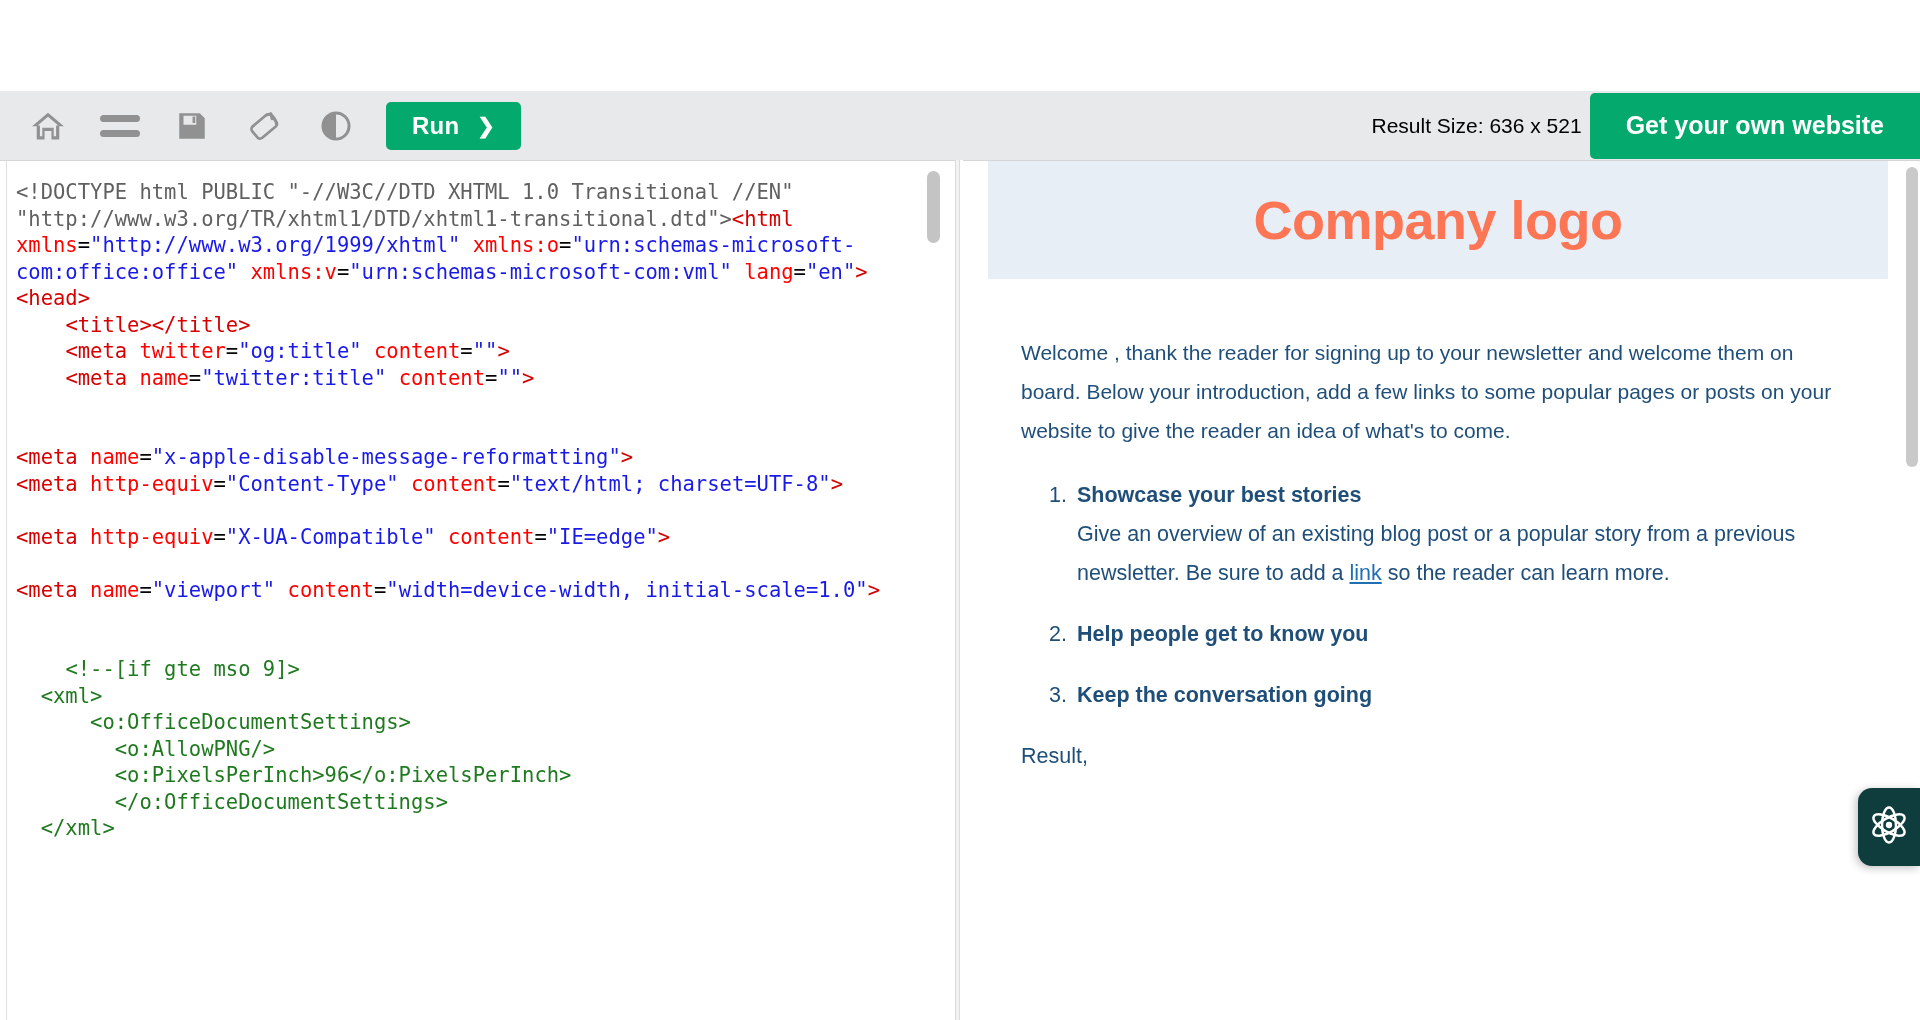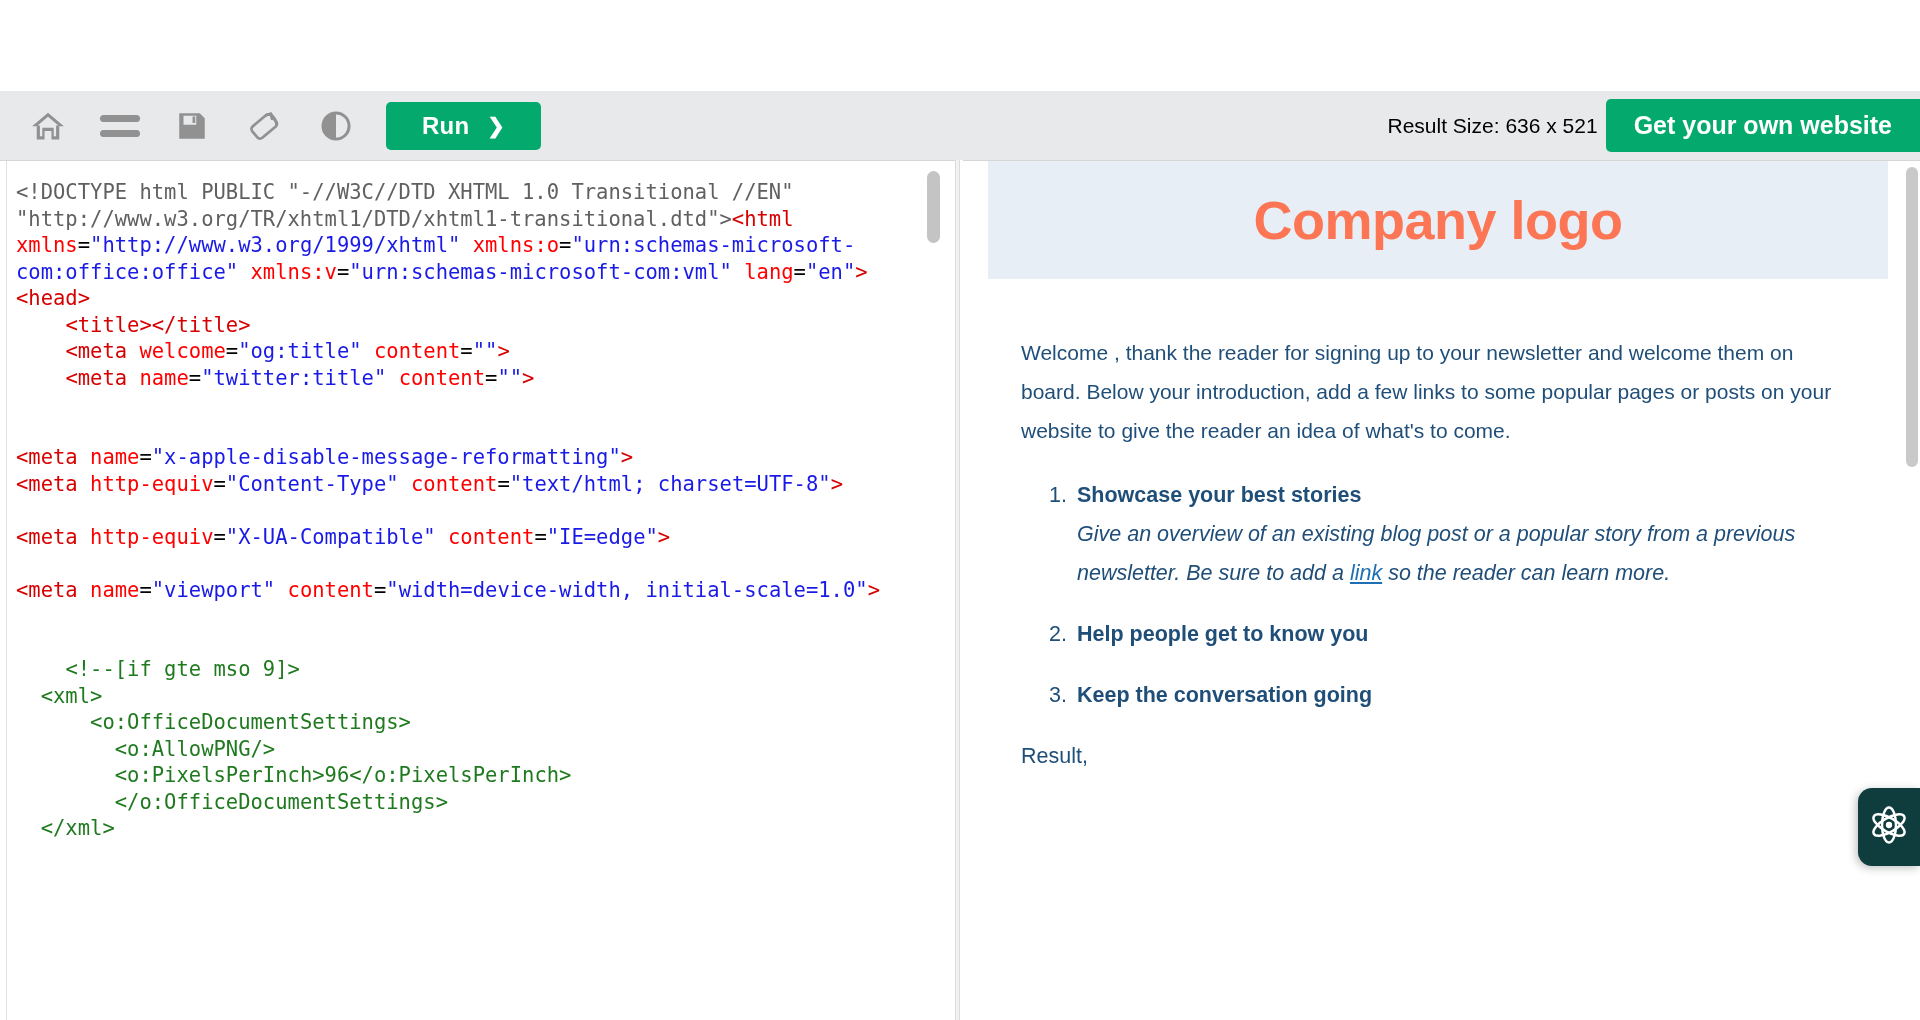--- a/index.html
+++ b/index.html
@@ -31,40 +31,40 @@
   }
   .tb-btn svg { display:block; }
 
   .run-btn {
     margin-left:14px;
     background:#04aa6d;
     color:#ffffff;
     border:none;
     border-radius:5px;
     height:48px;
-    padding:0 36px;
+    padding:0 26px;
     font-size:24px;
     font-weight:bold;
     font-family:"Liberation Sans", sans-serif;
     display:flex; align-items:center; gap:18px;
     cursor:pointer;
     letter-spacing:0.2px;
   }
   .run-btn .chev { font-size:21px; font-weight:bold; }
 
   .tb-right { margin-left:auto; display:flex; align-items:center; height:100%; }
   .result-size {
     font-size:21px; color:#000000;
     font-family:"Liberation Sans", sans-serif;
     margin-right:8px;
     white-space:nowrap;
   }
   .own-site-btn {
     background:#04aa6d; color:#fff; border:none;
-    height:53px; padding:0 28px;
+    height:66px; padding:0 36px;
     font-size:25px; font-weight:bold;
     font-family:"Liberation Sans", sans-serif;
     border-radius:5px 0 0 5px;
     margin-right:0;
     cursor:pointer;
     white-space:nowrap;
     display:flex; align-items:center;
   }
 
   
@@ -159,21 +159,21 @@
   }
   ol.points {
     margin:0; padding-left:52px;
     color:#1f4e79;
     font-size:21.5px;
     line-height:39px;
   }
   ol.points > li { margin-bottom:22px; padding-left:4px; }
   ol.points > li::marker { color:#1f4e79; }
   .pt-title { font-weight:bold; display:block; color:#1f4e79; }
-  .pt-body  { display:block; color:#1f4e79;font-style:italic; }
+  .pt-body  { display:block; color:#1f4e79; }
   .pt-body a { color:#1f6fb5; text-decoration:underline; }
   .signoff { color:#1f4e79; font-size:21.5px; line-height:39px; margin-top:6px; }
 
   
   .email-edge-l { position:absolute; left:0; top:0; width:25px; height:860px; background:#ffffff; }
   .email-edge-r { position:absolute; left:925px; top:0; width:16px; height:860px; background:#ffffff; }
 
   
   .chat-widget {
     position:absolute; right:0; top:628px;
@@ -252,21 +252,21 @@
       <button class="own-site-btn">Get your own website</button>
     </div>
   </div>
 
   <div class="main">
 
     <div class="editor-pane">
       <div class="gutter-line"></div>
       <div class="code" id="code-area"><span class="doctype">&lt;!DOCTYPE html PUBLIC "-//W3C//DTD XHTML 1.0 Transitional //EN" "http://www.w3.org/TR/xhtml1/DTD/xhtml1-transitional.dtd"&gt;</span><span class="tag">&lt;html</span><span class="plain"> </span><span class="attr">xmlns</span><span class="plain">=</span><span class="val">"http://www.w3.org/1999/xhtml"</span><span class="plain"> </span><span class="attr">xmlns:o</span><span class="plain">=</span><span class="val">"urn:schemas-microsoft-com:office:office"</span><span class="plain"> </span><span class="attr">xmlns:v</span><span class="plain">=</span><span class="val">"urn:schemas-microsoft-com:vml"</span><span class="plain"> </span><span class="attr">lang</span><span class="plain">=</span><span class="val">"en"</span><span class="tag">&gt;</span><span class="tag">&lt;head&gt;</span>
     <span class="tag">&lt;title&gt;</span><span class="tag">&lt;/title&gt;</span>
-    <span class="tag">&lt;meta</span><span class="plain"> </span><span class="attr">welcome</span><span class="plain">=</span><span class="val">"og:title"</span><span class="plain"> </span><span class="attr">content</span><span class="plain">=</span><span class="val">""</span><span class="tag">&gt;</span>
+    <span class="tag">&lt;meta</span><span class="plain"> </span><span class="attr">twitter</span><span class="plain">=</span><span class="val">"og:title"</span><span class="plain"> </span><span class="attr">content</span><span class="plain">=</span><span class="val">""</span><span class="tag">&gt;</span>
     <span class="tag">&lt;meta</span><span class="plain"> </span><span class="attr">name</span><span class="plain">=</span><span class="val">"twitter:title"</span><span class="plain"> </span><span class="attr">content</span><span class="plain">=</span><span class="val">""</span><span class="tag">&gt;</span>
 
 
 <span class="tag">&lt;meta</span><span class="plain"> </span><span class="attr">name</span><span class="plain">=</span><span class="val">"x-apple-disable-message-reformatting"</span><span class="tag">&gt;</span>
 <span class="tag">&lt;meta</span><span class="plain"> </span><span class="attr">http-equiv</span><span class="plain">=</span><span class="val">"Content-Type"</span><span class="plain"> </span><span class="attr">content</span><span class="plain">=</span><span class="val">"text/html; charset=UTF-8"</span><span class="tag">&gt;</span>
 
 <span class="tag">&lt;meta</span><span class="plain"> </span><span class="attr">http-equiv</span><span class="plain">=</span><span class="val">"X-UA-Compatible"</span><span class="plain"> </span><span class="attr">content</span><span class="plain">=</span><span class="val">"IE=edge"</span><span class="tag">&gt;</span>
 
 <span class="tag">&lt;meta</span><span class="plain"> </span><span class="attr">name</span><span class="plain">=</span><span class="val">"viewport"</span><span class="plain"> </span><span class="attr">content</span><span class="plain">=</span><span class="val">"width=device-width, initial-scale=1.0"</span><span class="tag">&gt;</span>
 

